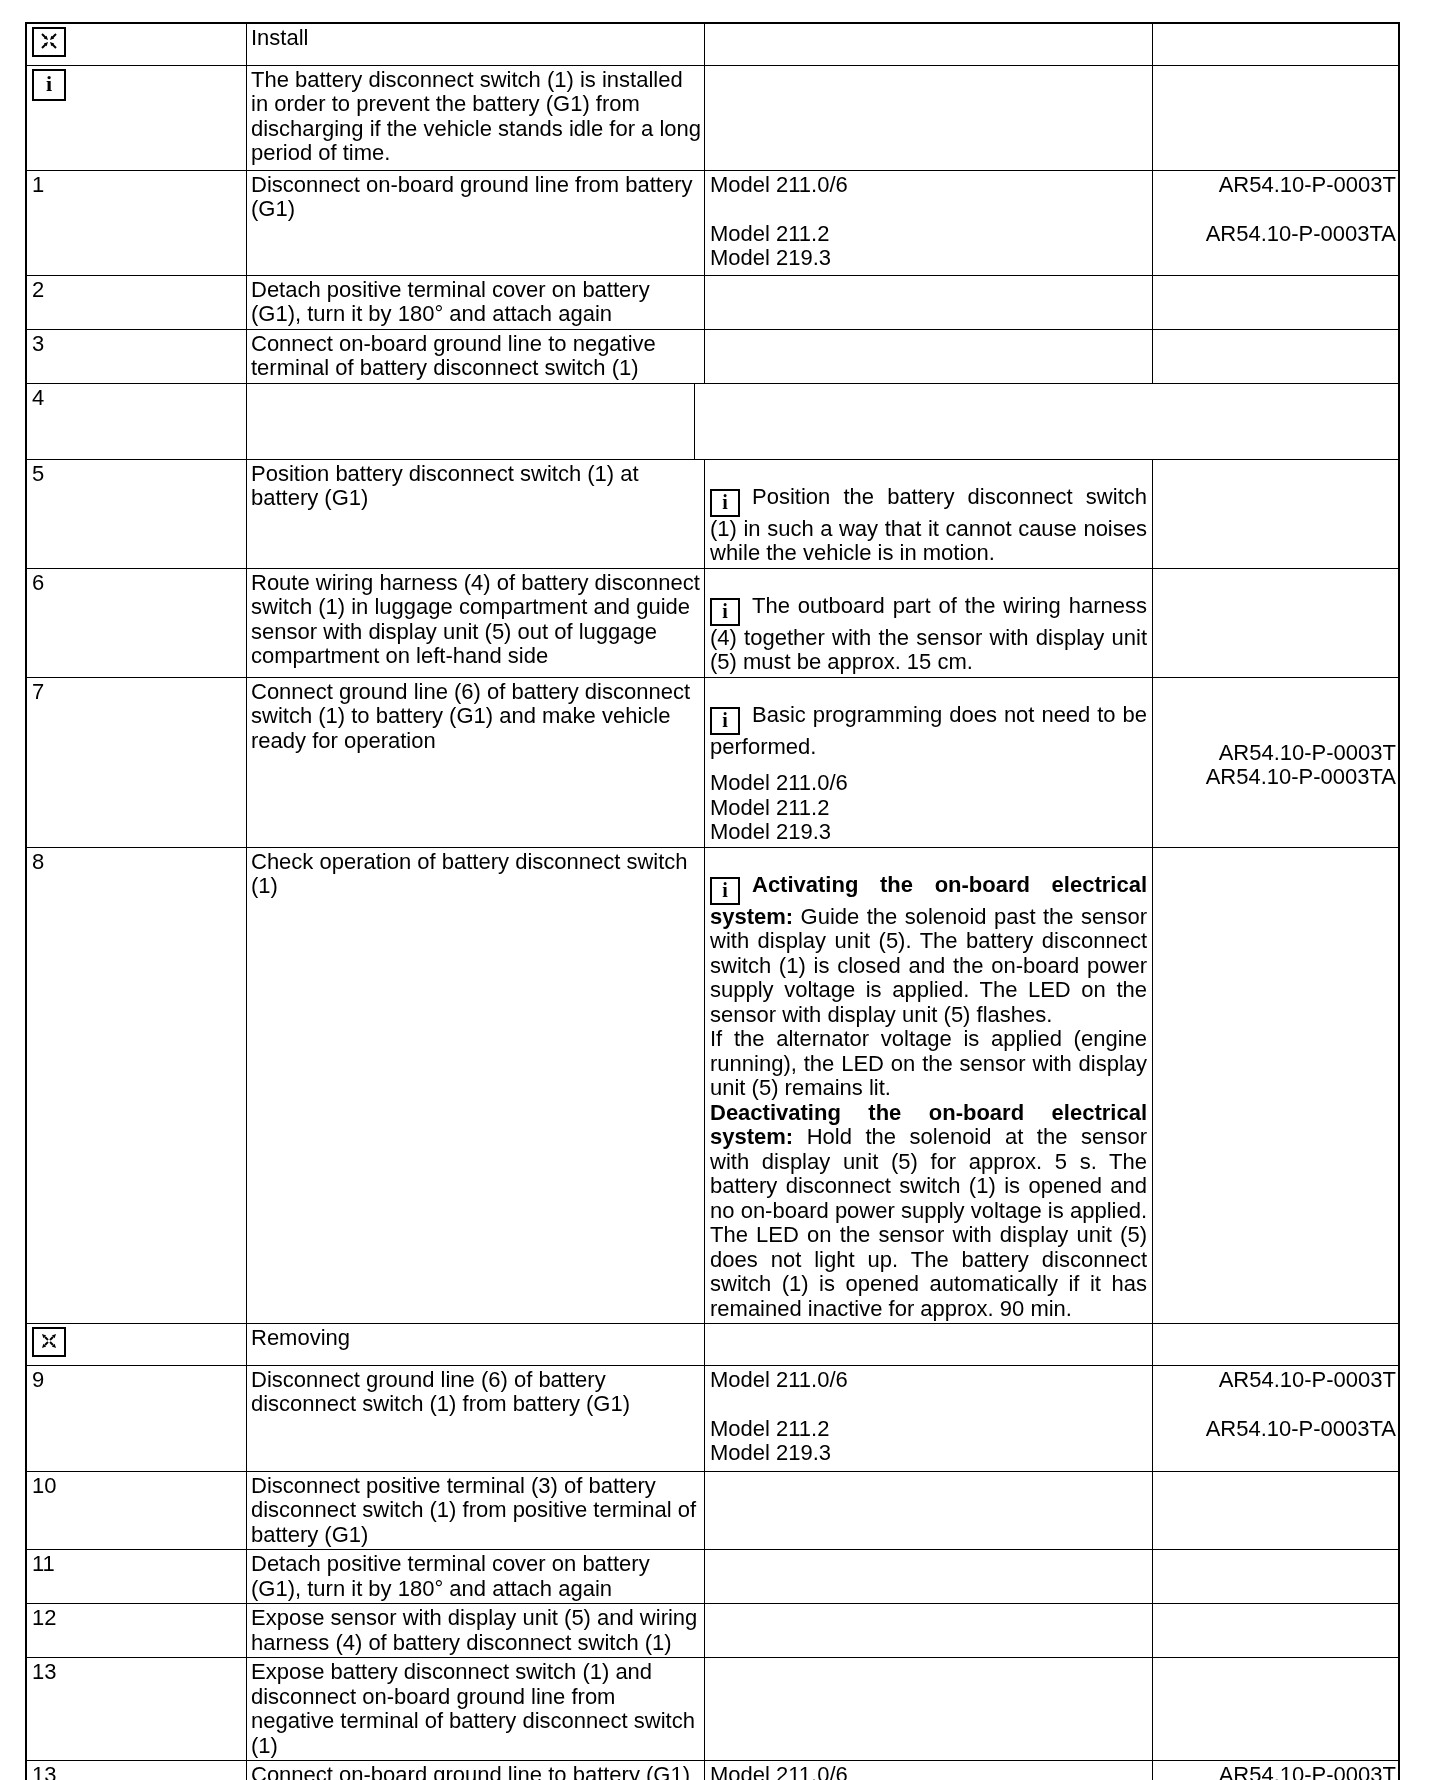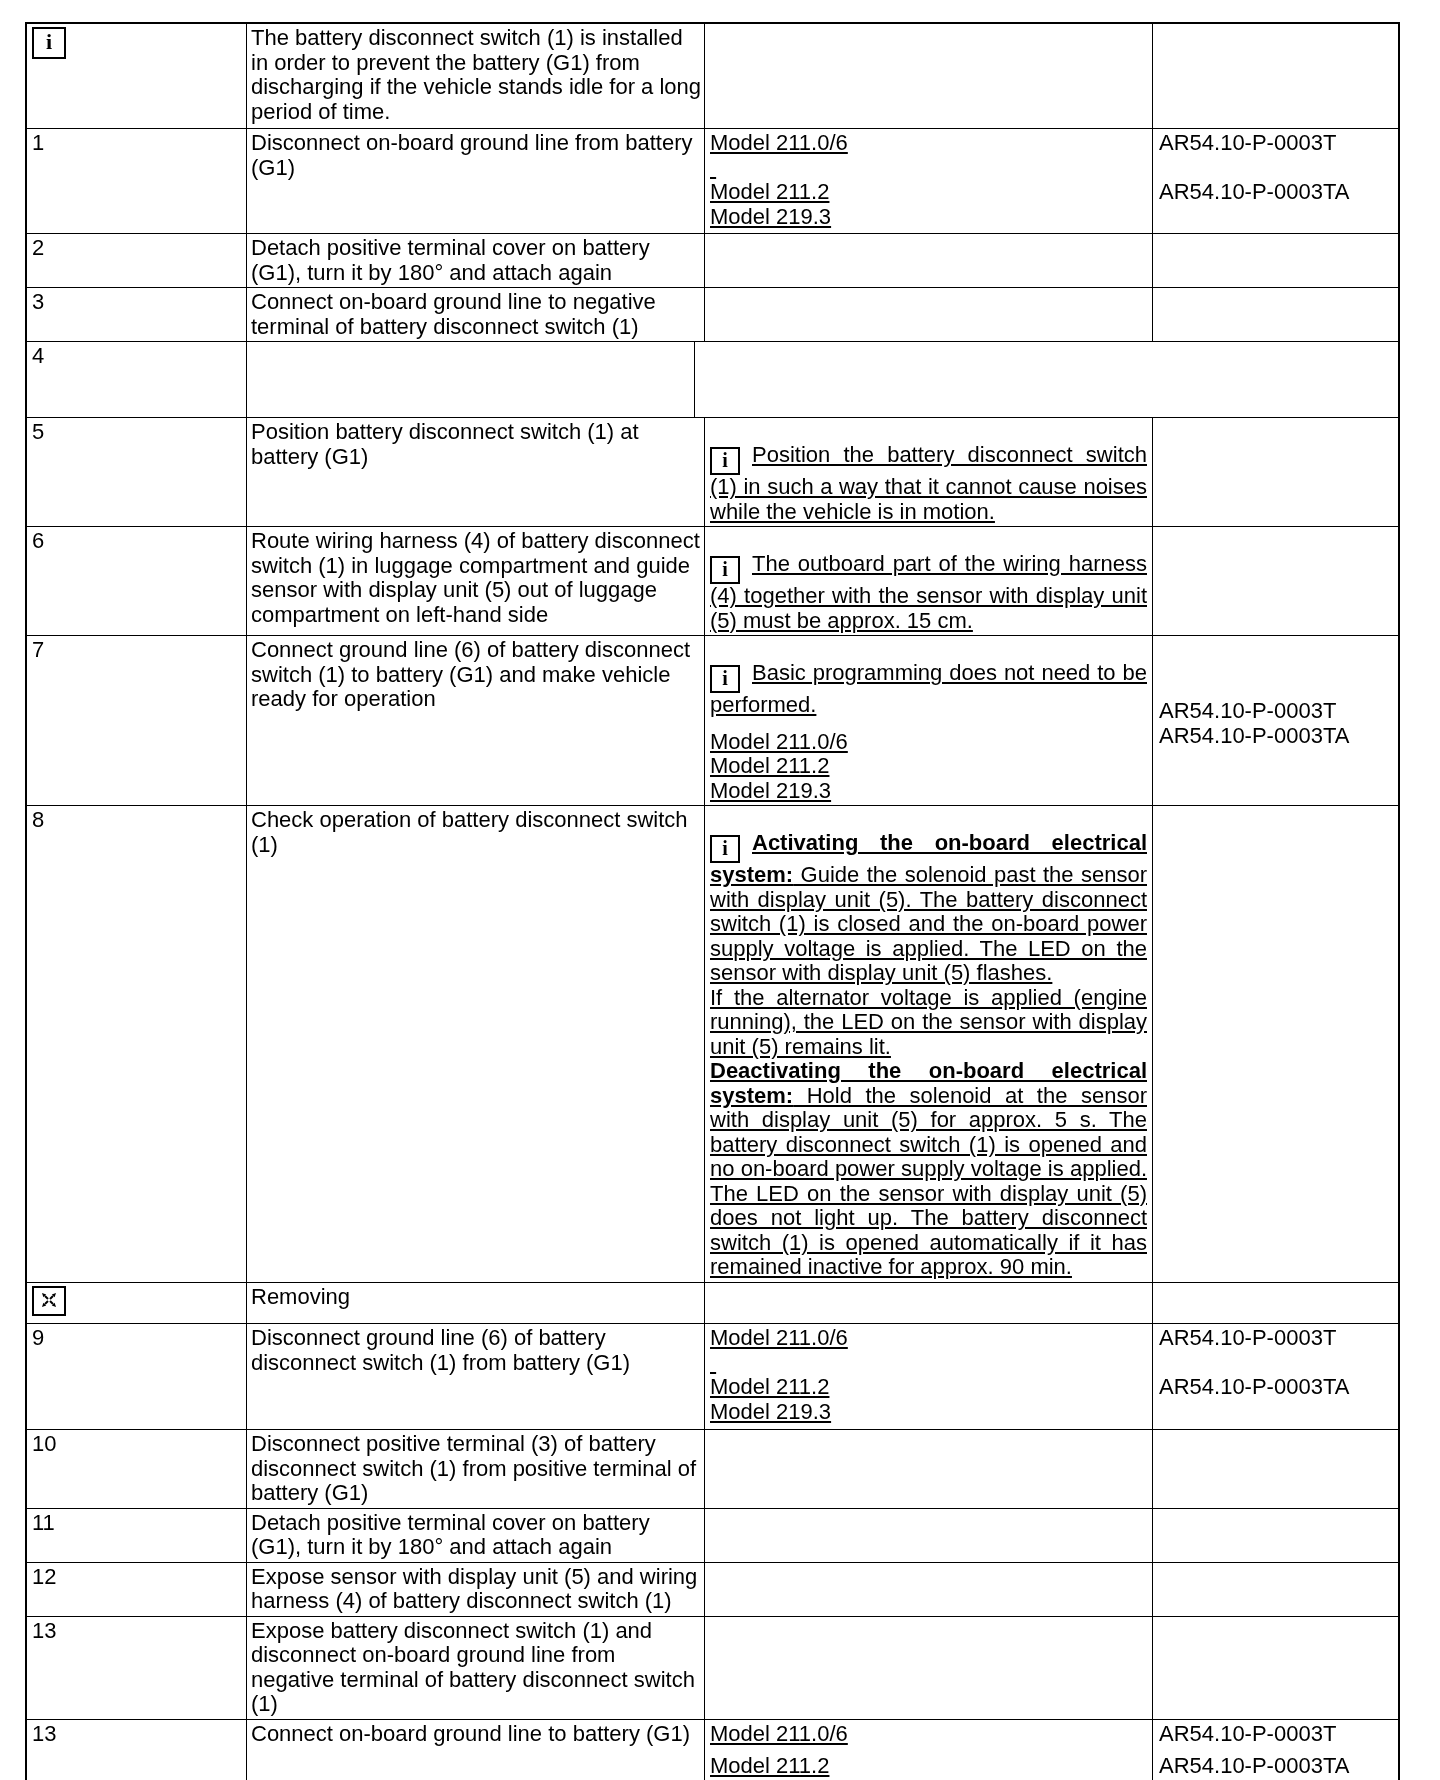--- a/index.html
+++ b/index.html
@@ -15,22 +15,22 @@
   }
   .row{display:flex;}
   .c{
     box-sizing:border-box;border-right:1px solid #000;border-bottom:1px solid #000;
     padding:2px 2px 2px 4px;overflow:hidden;
   }
   .c:last-child{border-right:none;}
   .row:last-child .c{border-bottom:none;}
   .c1{width:220px;flex:none;padding-left:5px;}
   .c2{width:458px;flex:none;padding:2px 0 2px 4px;}
-  .c3{width:448px;flex:none;padding:2px 5px 2px 5px;text-decoration:underline;}
-  .c4{flex:1;padding-left:6px;}
+  .c3{width:448px;flex:none;padding:2px 5px 2px 5px;}
+  .c4{flex:1;padding-left:6px;text-align:right;}
   
   .r0{min-height:32px}  .r1{min-height:105px} .r2{min-height:105px}
   .r3{min-height:53px}  .r4{min-height:52px}  .r5{min-height:76px}
   .r6{min-height:79px}  .r7{min-height:102px} .r8{min-height:154px}
   .r9{min-height:27px}  .r10{min-height:443px}.r11{min-height:33px}
   .r12{min-height:106px}.r13{min-height:71px} .r14{min-height:54px}
   .r15{min-height:54px} .r16{min-height:72px} .r17{min-height:90px}
 
   .note{text-align:justify;margin-top:23px;}
   .note .b{font-weight:bold;}
@@ -53,20 +53,41 @@
   .loose .line{margin-bottom:8px;}
   .models-offset{margin-top:12px;}
   .refs-offset{margin-top:61px;}
   .subhead{padding-top:0;}
 </style>
 </head>
 <body>
 
 <div class="tbl">
 
+  <div class="row r0">
+    <div class="c c1">
+      <span class="secicon">
+        <svg width="24" height="20" viewBox="0 0 20 20" fill="#000" stroke="#000" stroke-width="2">
+          <line x1="3" y1="3" x2="6.5" y2="6.5"></line>
+            <polygon points="9,9 7.6,4.8 4.8,7.6" stroke-width="0"></polygon>
+          <line x1="17" y1="3" x2="13.5" y2="6.5"></line>
+            <polygon points="11,9 12.4,4.8 15.2,7.6" stroke-width="0"></polygon>
+          <line x1="3" y1="17" x2="6.5" y2="13.5"></line>
+            <polygon points="9,11 4.8,12.4 7.6,15.2" stroke-width="0"></polygon>
+          <line x1="17" y1="17" x2="13.5" y2="13.5"></line>
+            <polygon points="11,11 15.2,12.4 12.4,15.2" stroke-width="0"></polygon>
+        </svg>
+      </span>
+    </div>
+    <div class="c c2">
+      <div>Install</div>
+    </div>
+    <div class="c c3"></div>
+    <div class="c c4"></div>
+  </div>
 
   <div class="row r1">
     <div class="c c1">
       <span class="bigicon">i</span>
     </div>
     <div class="c c2">
       <div>The battery disconnect switch (1) is installed in order to prevent the battery (G1) from discharging if the vehicle stands idle for a long period of time.</div>
     </div>
     <div class="c c3"></div>
     <div class="c c4"></div>

